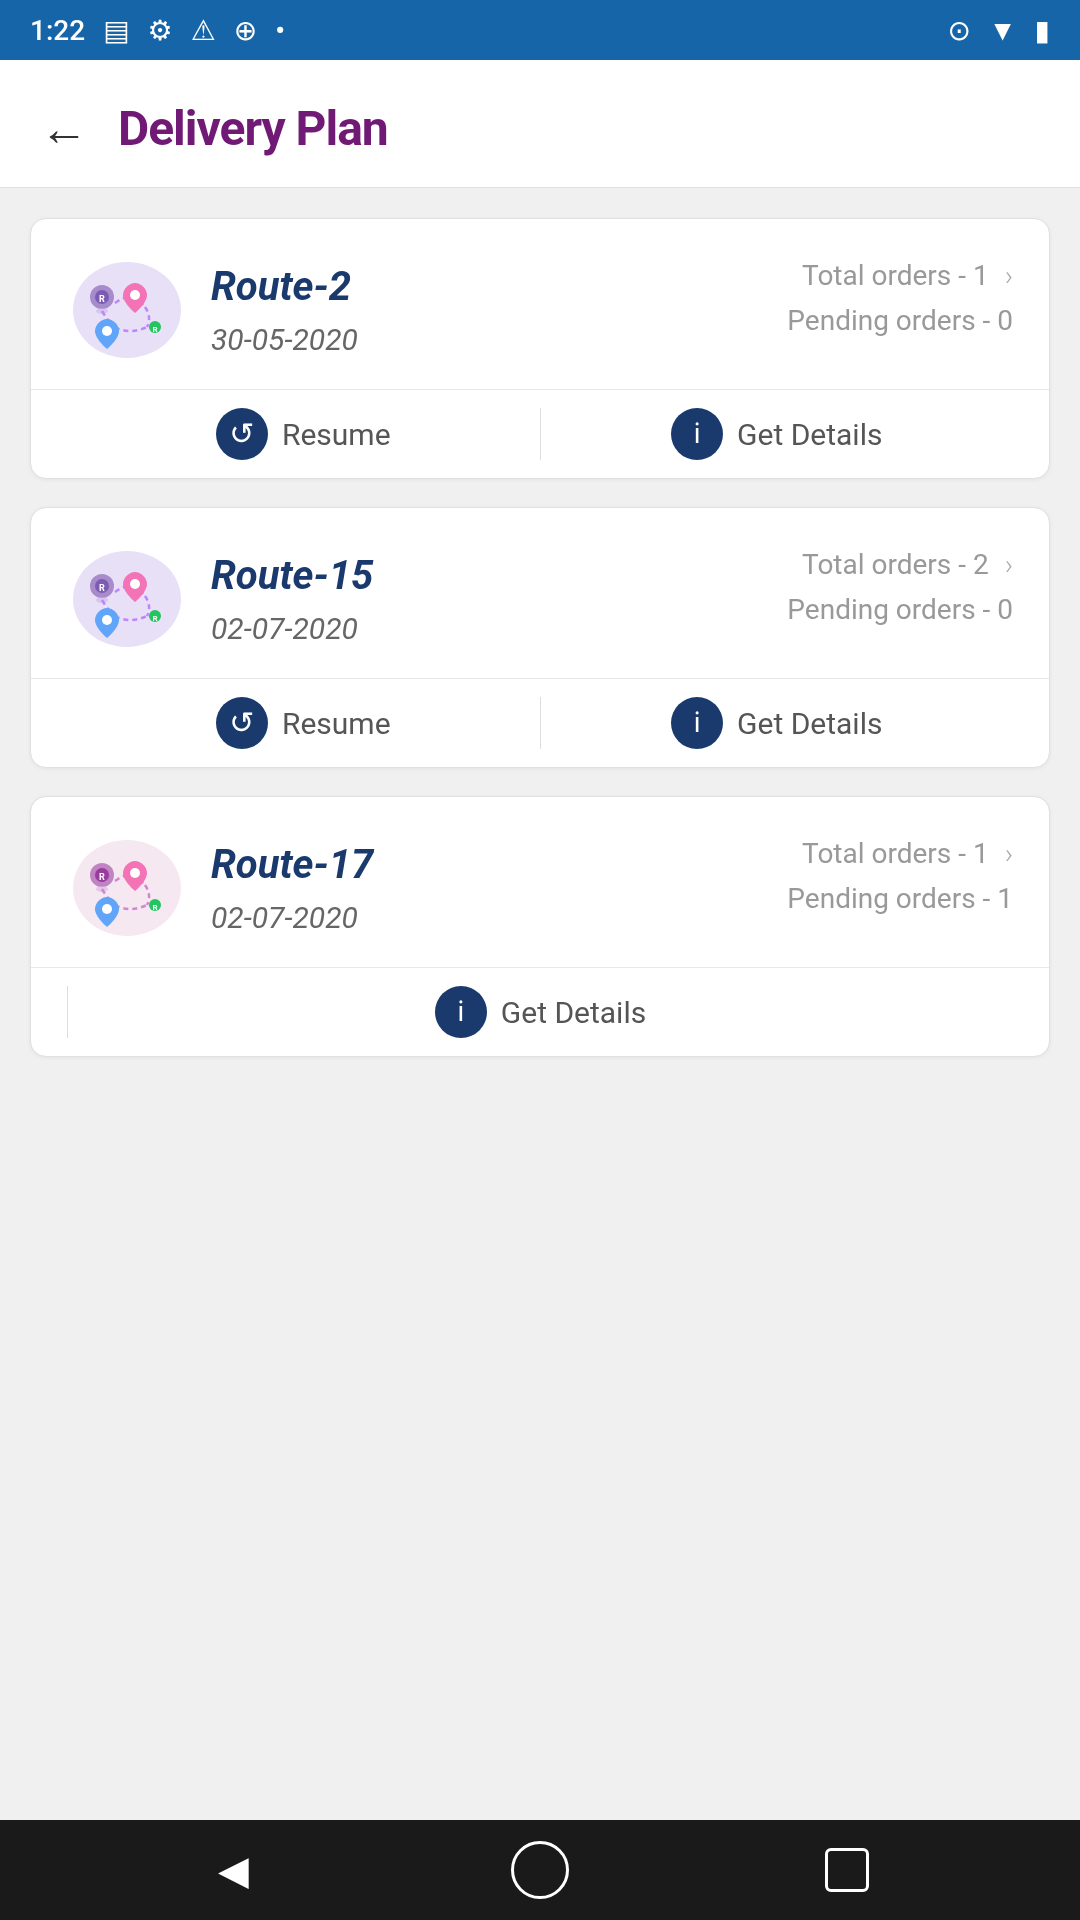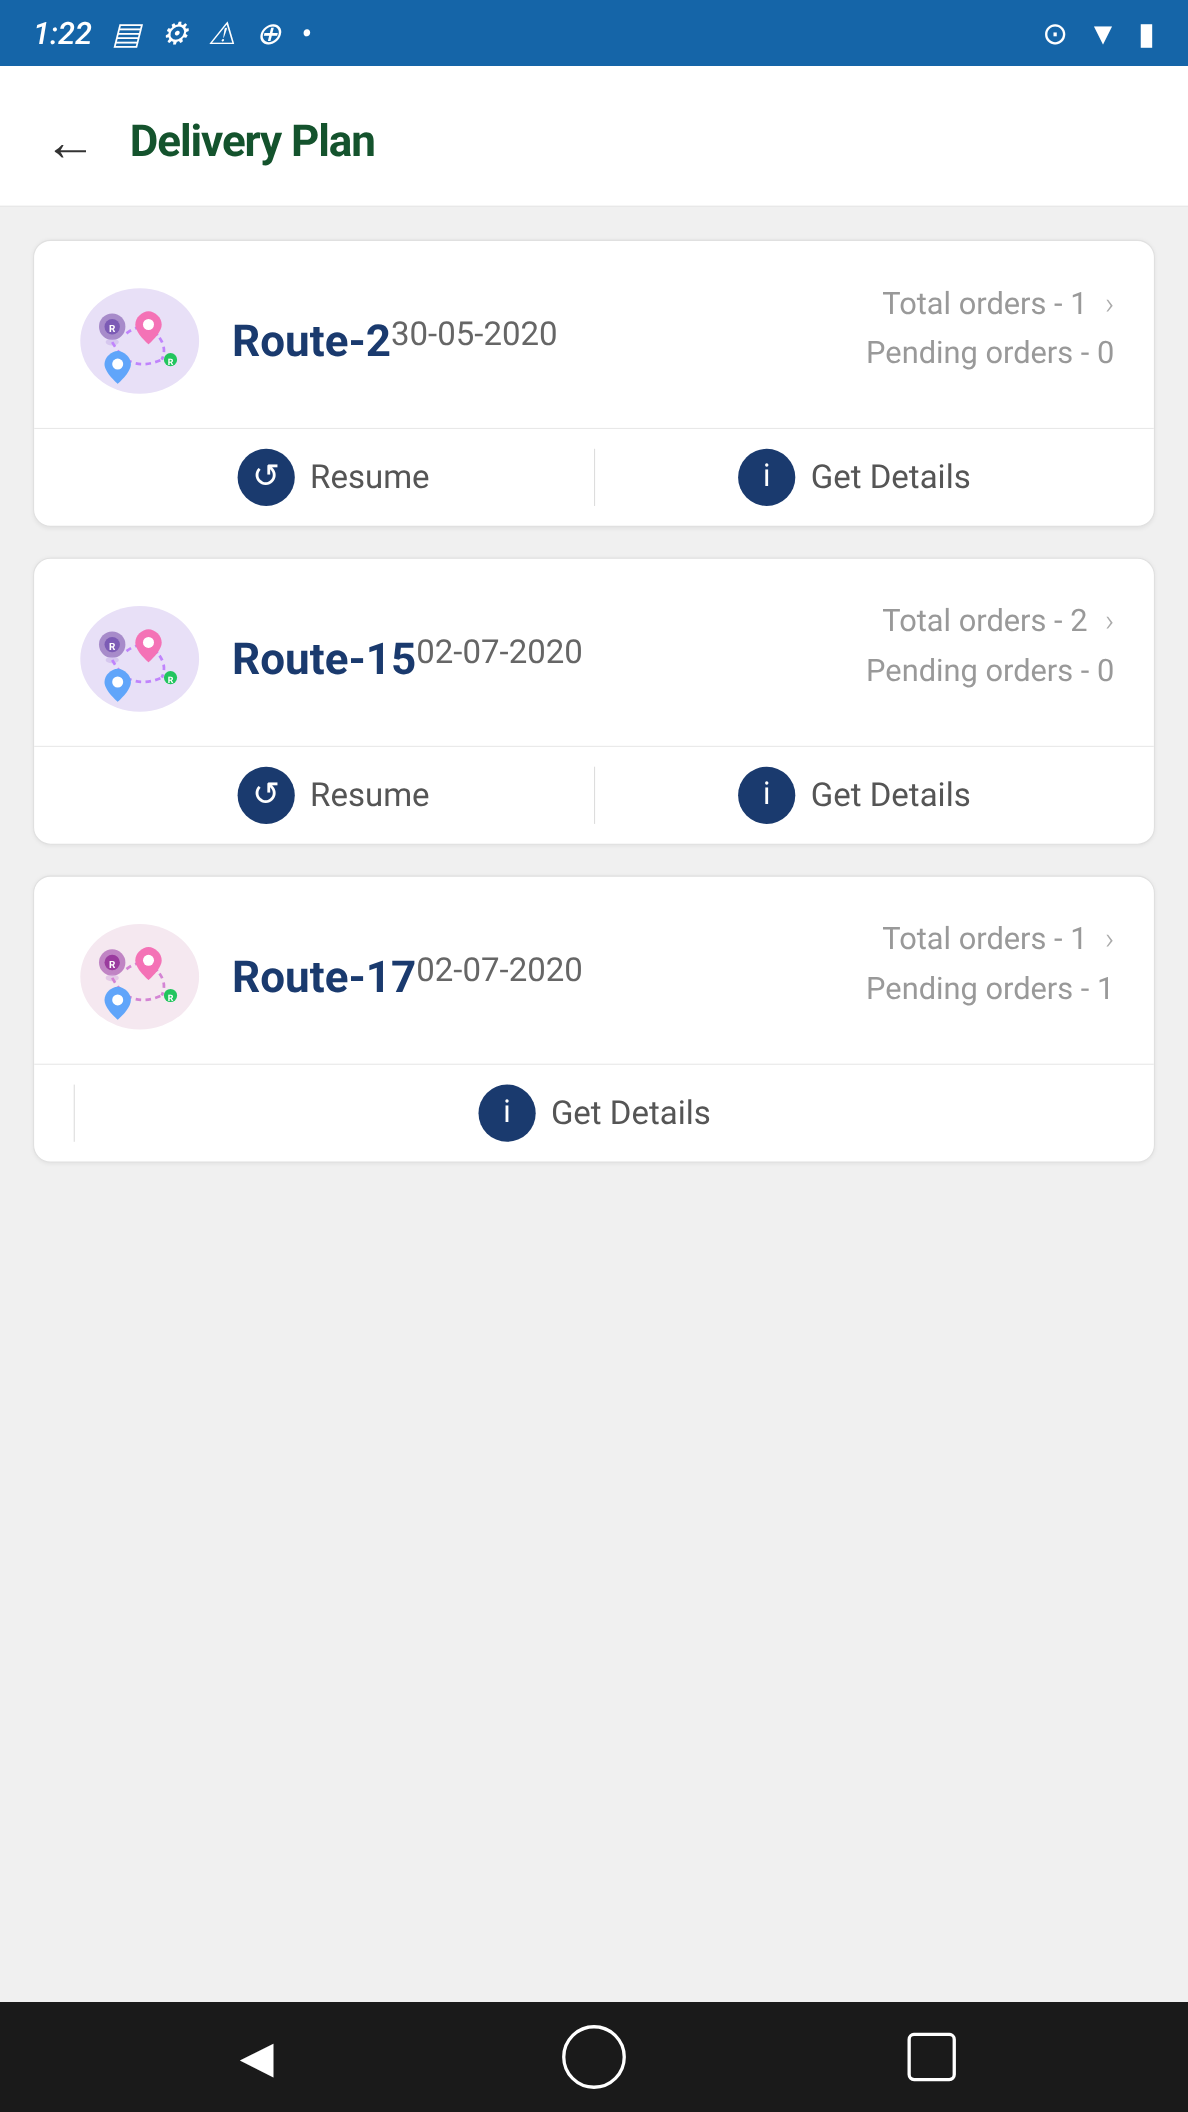--- a/index.html
+++ b/index.html
@@ -23,21 +23,20 @@
       align-items: center;
       justify-content: space-between;
       padding: 0 30px;
       font-size: 28px;
       font-weight: 500;
     }
     .status-bar-left {
       display: flex;
       align-items: center;
       gap: 18px;
-      font-style: italic;
     }
     .status-bar-right {
       display: flex;
       align-items: center;
       gap: 18px;
     }
 
     
     .header {
       background: white;
@@ -47,23 +46,23 @@
       gap: 30px;
       border-bottom: 1px solid #e0e0e0;
     }
     .back-btn {
       font-size: 48px;
       color: #333;
       cursor: pointer;
       font-weight: 300;
     }
     .page-title {
-      font-size: 40px;
+      font-size: 48px;
       font-weight: 700;
-      color: #14532d;
+      color: #701a75;
       letter-spacing: -1px;
     }
 
     
     .main-content {
       flex: 1;
       background: #f0f0f0;
       padding: 30px 30px;
       display: flex;
       flex-direction: column;
@@ -100,22 +99,23 @@
       position: relative;
       flex-shrink: 0;
     }
     .route-illustration svg {
       width: 100%;
       height: 100%;
     }
 
     .route-info {
       display: flex;
-      flex-direction: row;
-      gap: 0;
+      flex-direction: column;
+      gap: 12px;
+      font-style: italic;
     }
     .route-name {
       font-size: 40px;
       font-weight: 700;
       color: #1a3a6e;
     }
     .route-date {
       font-size: 30px;
       color: #666;
     }

